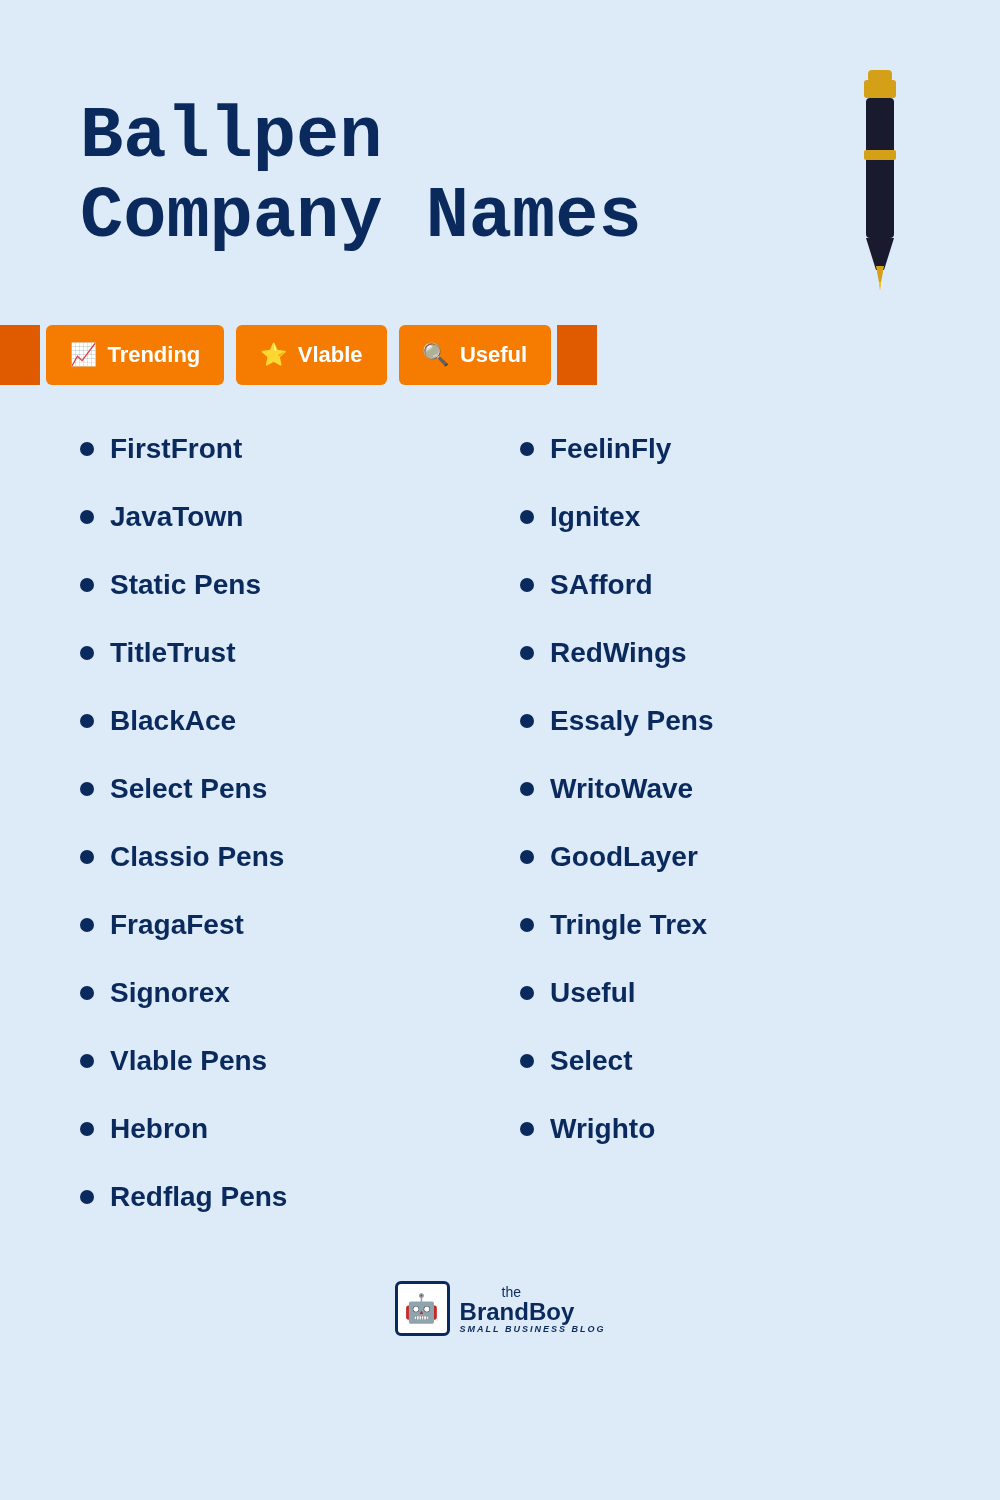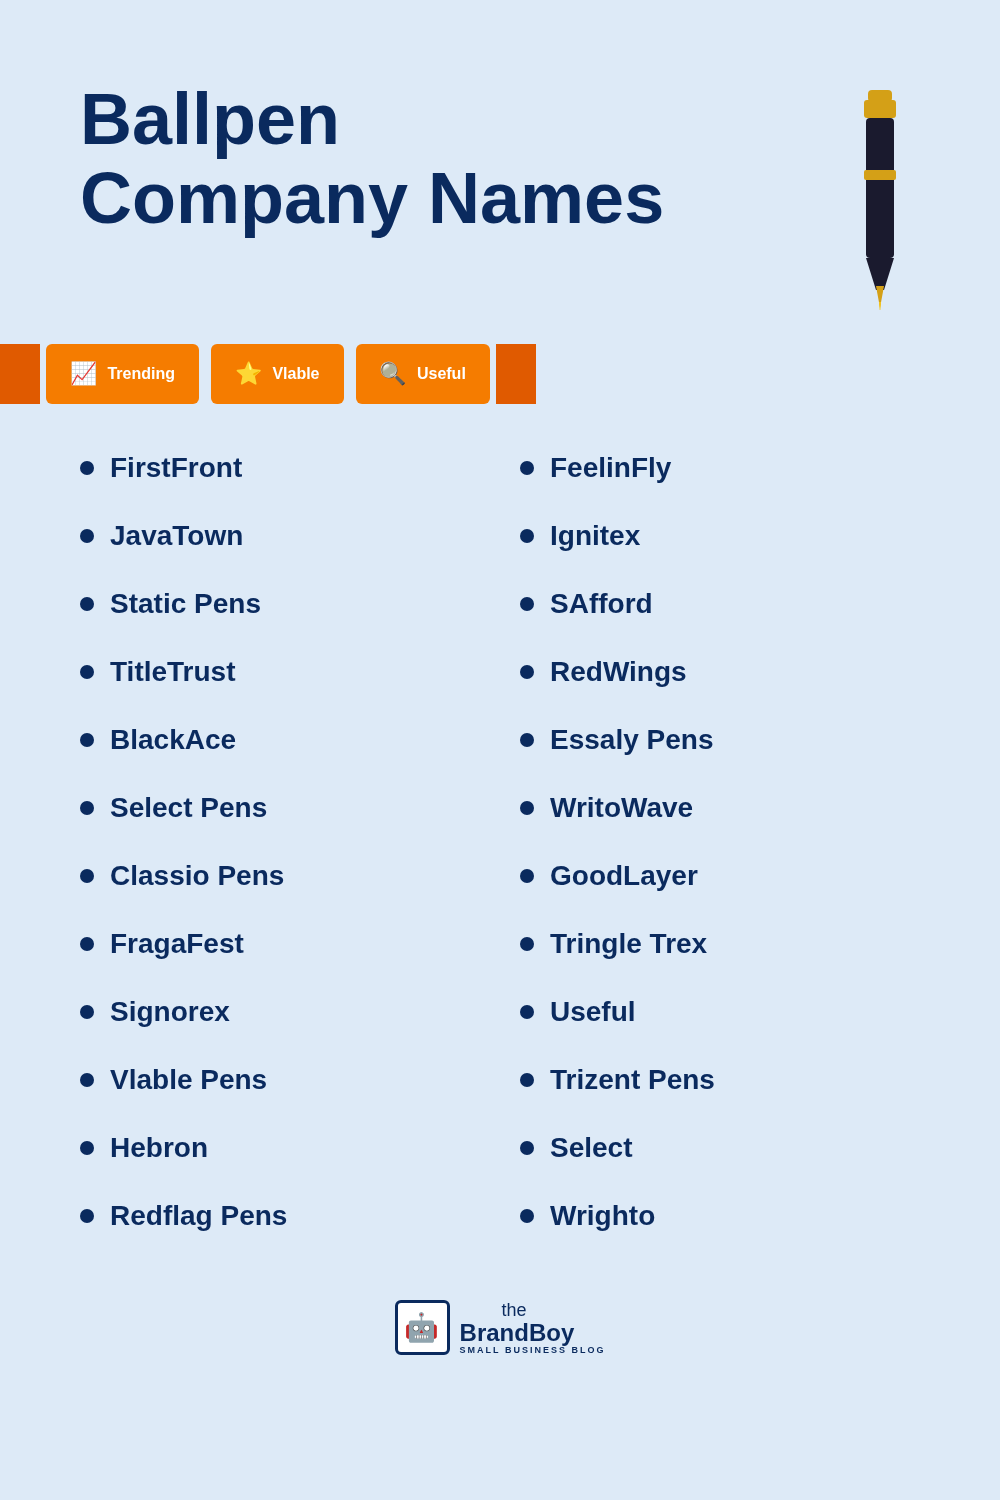--- a/index.html
+++ b/index.html
@@ -18,25 +18,26 @@
       min-height: 1500px;
       background-color: #ddeaf7;
       display: flex;
       flex-direction: column;
       align-items: center;
     }
 
     
     .header-section {
       width: 100%;
-      padding: 80px 80px 20px 80px;
-      display: flex;
-      align-items: flex-start;
+      padding: 60px 80px 20px 80px;
+      display: flex;
+      align-items: center;
       justify-content: space-between;
       position: relative;
+      font-family: Liberation Mono, monospace;
     }
 
     .title-block {
       display: flex;
       flex-direction: column;
     }
 
     .main-title {
       font-size: 72px;
       font-weight: 900;
@@ -76,21 +77,21 @@
       border-radius: 6px;
       margin: 0 6px;
       cursor: pointer;
     }
 
     .tag-item .tag-icon {
       font-size: 22px;
     }
 
     .tag-item .tag-label {
-      font-size: 16px;
+      font-size: 22px;
       font-weight: 800;
       color: #ffffff;
     }
 
     
     .names-section {
       width: 100%;
       padding: 30px 60px 20px 60px;
       display: flex;
       flex-direction: row;
@@ -147,39 +148,40 @@
       background: #fff;
       font-weight: 900;
     }
 
     .brand-text-block {
       display: flex;
       flex-direction: column;
     }
 
     .brand-the {
-      font-size: 18px;
+      font-size: 14px;
       color: #0a2a5e;
       font-weight: 400;
       padding-left: 42px;
     }
 
     .brand-name {
       font-size: 24px;
       font-weight: 900;
       color: #0a2a5e;
       line-height: 1;
     }
 
     .brand-sub {
       font-size: 9px;
       color: #0a2a5e;
       letter-spacing: 2px;
       font-weight: 600;
       text-transform: uppercase;
+      font-style: italic;
     }
   </style>
 </head>
 <body>
 
 <div class="page-wrapper">
 
   <div class="header-section">
     <div class="title-block">
       <span class="main-title">Ballpen</span>
@@ -305,24 +307,20 @@
       <div class="bullet"></div>
       <span class="name-text">GoodLayer</span>
     </div>
         <div class="name-item">
       <div class="bullet"></div>
       <span class="name-text">Tringle Trex</span>
     </div>
         <div class="name-item">
       <div class="bullet"></div>
       <span class="name-text">Useful</span>
-    </div>
-        <div class="name-item">
-      <div class="bullet"></div>
-      <span class="name-text">Trizent Pens</span>
     </div>
         <div class="name-item">
       <div class="bullet"></div>
       <span class="name-text">Select</span>
     </div>
         <div class="name-item">
       <div class="bullet"></div>
       <span class="name-text">Wrighto</span>
     </div>
       </div>

